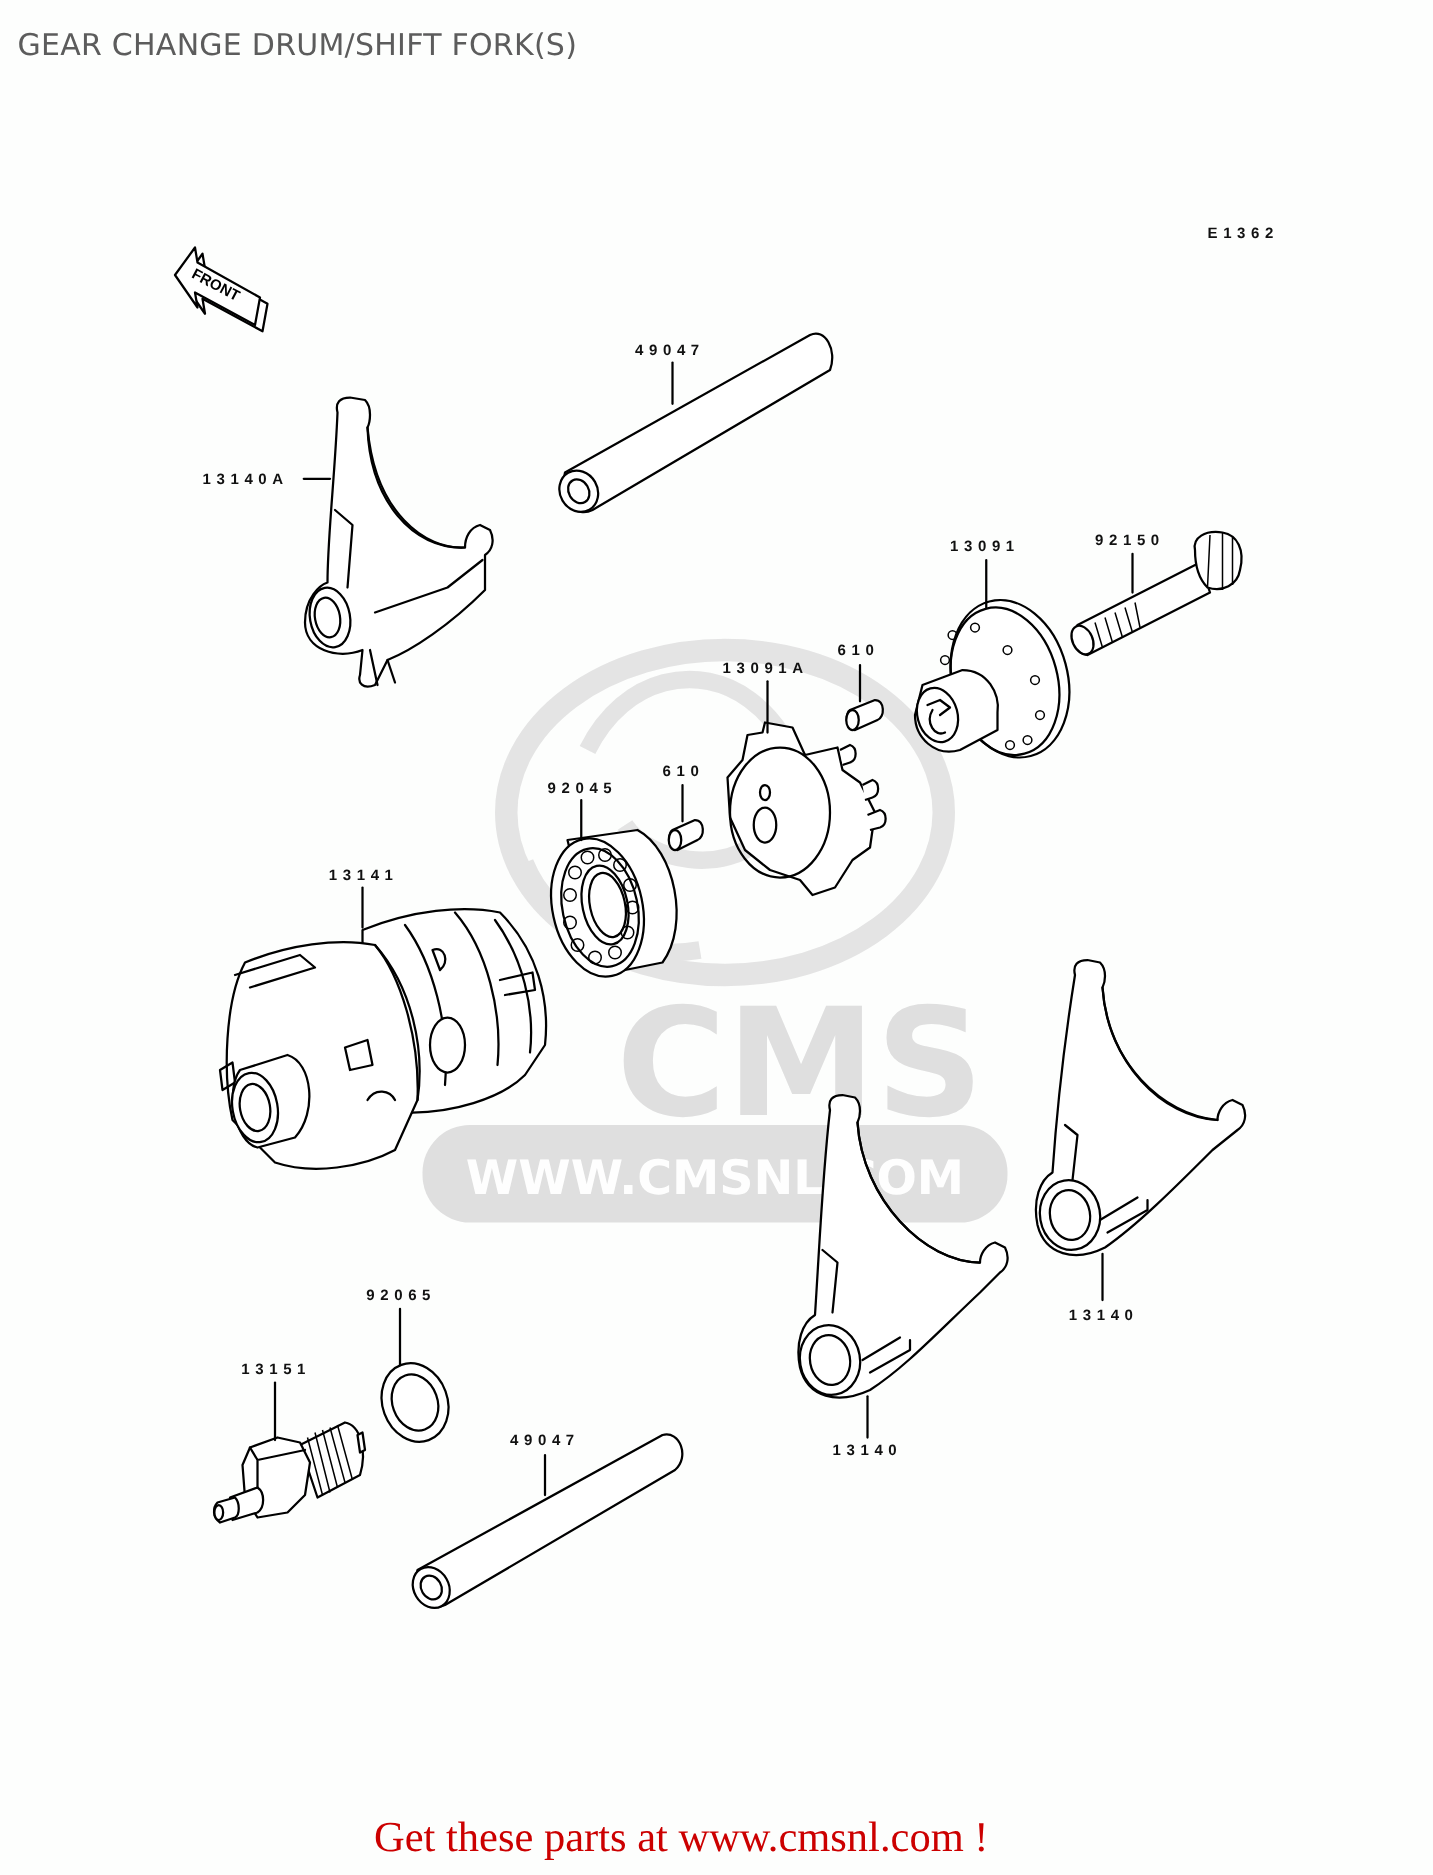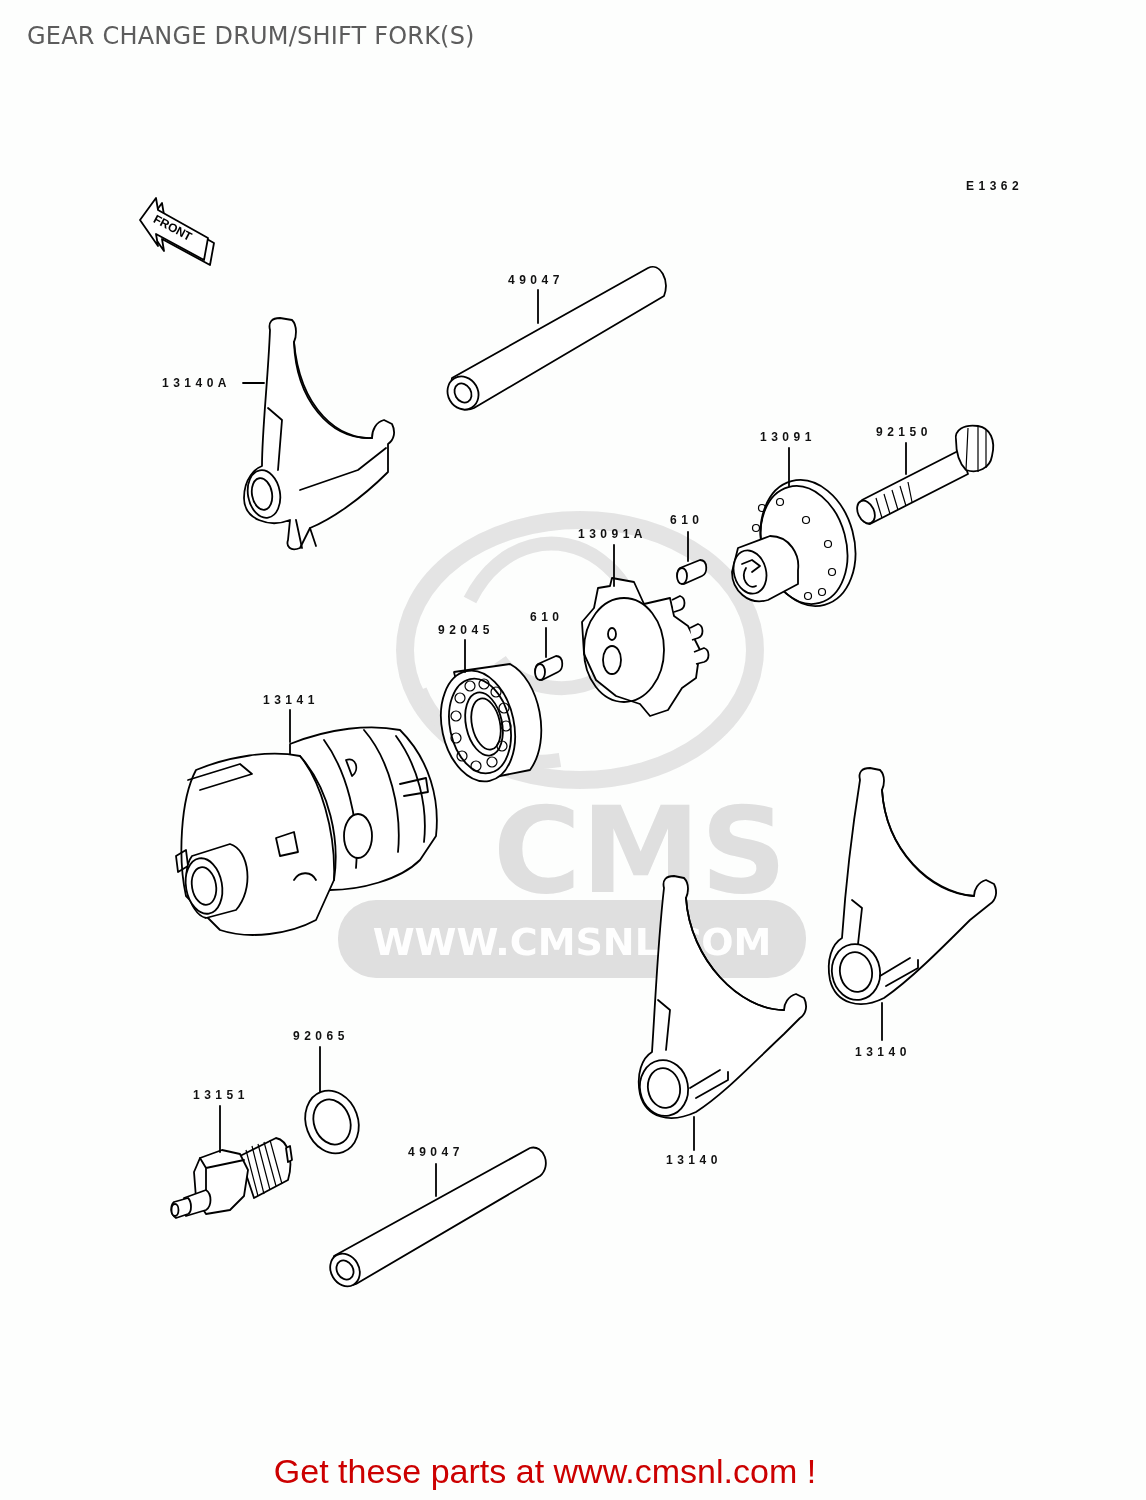--- a/index.html
+++ b/index.html
@@ -1,18 +1,18 @@
 <!DOCTYPE html>
 <html><head>
 <meta charset="utf-8">
 <style>
   html,body{margin:0;padding:0;background:#fdfefd;}
   body{width:1146px;height:1500px;position:relative;overflow:hidden;font-family:"DejaVu Sans",sans-serif;}
-  .title{position:absolute;left:27px;top:22px;font-size:24px;color:#5c5c5c;letter-spacing:0.2px;font-family:"DejaVu Sans",sans-serif;}
-  .footer{position:absolute;left:0;width:1120px;top:1452px;text-align:center;font-size:34px;color:#cc0000;font-family:Liberation Sans, sans-serif;}
+  .title{position:absolute;left:14px;top:22px;font-size:24px;color:#5c5c5c;letter-spacing:0.2px;font-family:"DejaVu Sans",sans-serif;}
+  .footer{position:absolute;left:0;width:1120px;top:1452px;text-align:center;font-size:34px;color:#cc0000;font-family:Liberation Serif, serif;}
   .footer span{display:inline-block;margin-left:-30px;}
   svg.diagram{position:absolute;left:0;top:0;}
   .lbl{font-family:"Liberation Sans",sans-serif;font-size:12px;font-weight:bold;letter-spacing:4.5px;fill:#111;}
   .ln{stroke:#000;stroke-width:1.8;fill:none;stroke-linejoin:round;stroke-linecap:round;}
   .lf{stroke:#000;stroke-width:1.8;fill:#fff;stroke-linejoin:round;}
   .thin{stroke:#000;stroke-width:1.2;fill:none;}
   .wm{fill:#dcdcdc;}
   .wmt{fill:#fff;font-family:"DejaVu Sans",sans-serif;font-weight:bold;}
 </style>
 </head>

